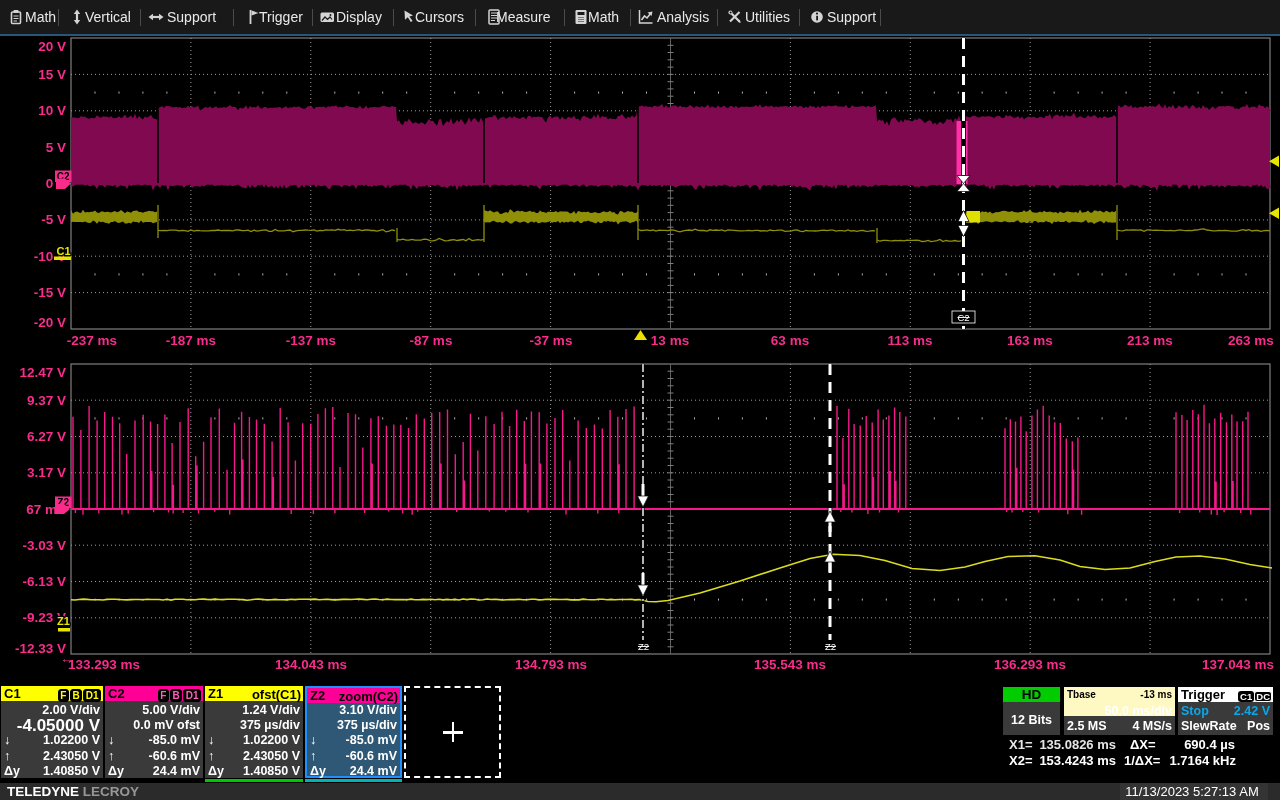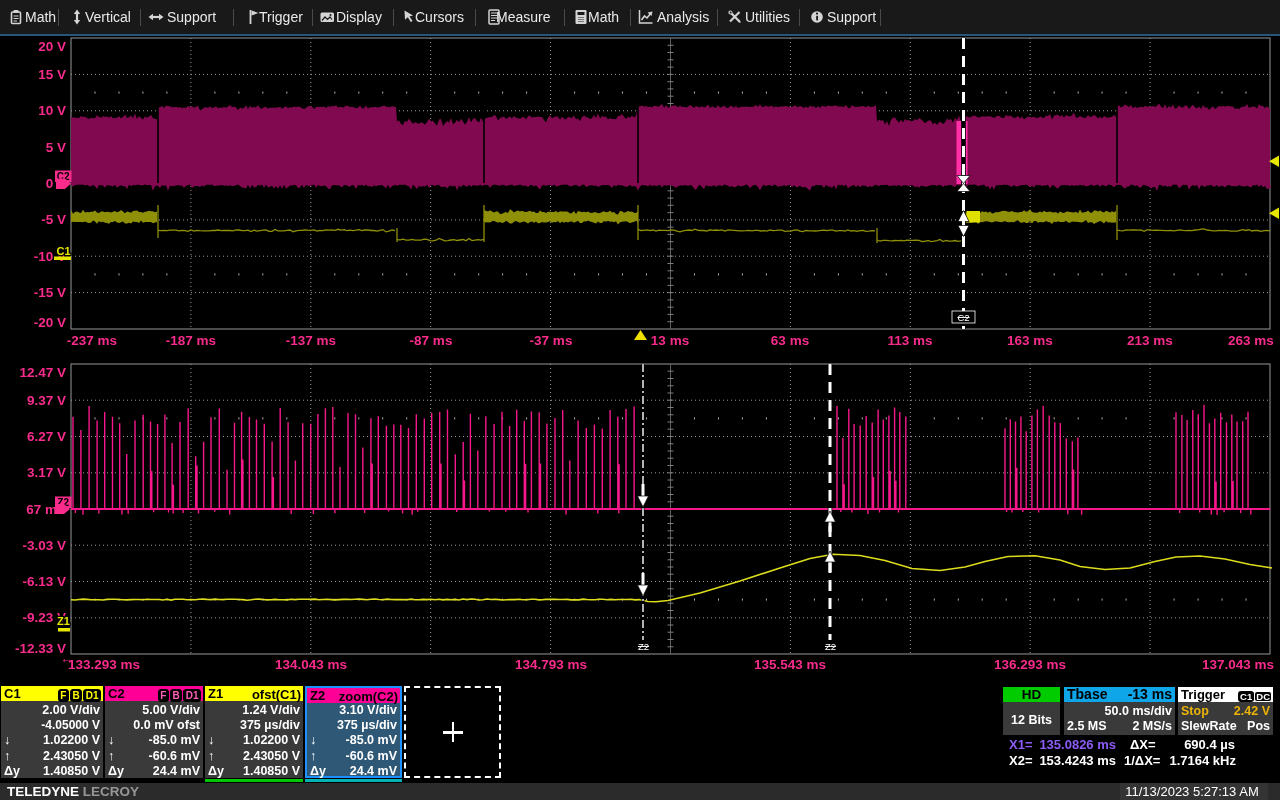--- a/index.html
+++ b/index.html
@@ -225,21 +225,21 @@
 </svg>
 <div style="position:absolute;left:1px;top:686px;width:102px;height:92px;background:#3A3A3A;box-sizing:border-box">
     <div style="position:absolute;left:0;top:0;right:0;height:15px;background:#FFFF00;color:#000;font-size:13px;font-weight:bold;line-height:15px">
       <span style="position:absolute;left:3px">C1</span>
       <span style="position:absolute;right:2px;top:0.5px"><span style="display:inline-block;background:#000;color:#FF0;font-size:10px;font-weight:bold;border:1px solid #000;border-radius:3px;padding:0 1.5px;line-height:11px;margin-left:1px">F</span><span style="display:inline-block;background:#000;color:#FF0;font-size:10px;font-weight:bold;border:1px solid #000;border-radius:3px;padding:0 1.5px;line-height:11px;margin-left:1px">B</span><span style="display:inline-block;background:#000;color:#FF0;font-size:10px;font-weight:bold;border:1px solid #000;border-radius:3px;padding:0 1.5px;line-height:11px;margin-left:1px">D1</span></span>
     </div>
     <div style="position:absolute;left:3px;right:3px;top:17.0px;height:15px;color:#FFF;font-size:12.5px;font-weight:bold;line-height:15px">
       <span style="position:absolute;left:0"></span>
       <span style="position:absolute;right:0">2.00 V/div</span>
     </div>
-    <div style="position:absolute;left:3px;right:3px;top:32.2px;height:15px;color:#FFF;font-size:12px;font-weight:bold;line-height:15px">
+    <div style="position:absolute;left:3px;right:3px;top:32.2px;height:15px;color:#FFF;font-size:17px;font-weight:bold;line-height:15px">
       <span style="position:absolute;left:0"></span>
       <span style="position:absolute;right:0">-4.05000 V</span>
     </div>
     <div style="position:absolute;left:3px;right:3px;top:47.400000000000006px;height:15px;color:#FFF;font-size:12.5px;font-weight:bold;line-height:15px">
       <span style="position:absolute;left:0">↓</span>
       <span style="position:absolute;right:0">1.02200 V</span>
     </div>
     <div style="position:absolute;left:3px;right:3px;top:62.60000000000001px;height:15px;color:#FFF;font-size:12.5px;font-weight:bold;line-height:15px">
       <span style="position:absolute;left:0">↑</span>
       <span style="position:absolute;right:0">2.43050 V</span>
@@ -333,47 +333,47 @@
     <div style="position:absolute;left:50%;top:50%;width:20px;height:20px;transform:translate(-50%,-50%)">
       <div style="position:absolute;left:9px;top:0;width:2.5px;height:20px;background:#FFF"></div>
       <div style="position:absolute;left:0;top:9px;width:20px;height:2.5px;background:#FFF"></div>
     </div>
   </div>
 <div style="position:absolute;left:1003px;top:687px;width:57px;height:48px;background:#3A3A3A">
     <div style="position:absolute;left:0;top:0;right:0;height:15px;background:#00CC00;color:#000;font-size:13.5px;font-weight:bold;text-align:center;line-height:15px">HD</div>
     <div style="position:absolute;left:0;right:0;top:20px;color:#FFF;font-size:12.5px;font-weight:bold;text-align:center;line-height:26px">12 Bits</div>
   </div>
 <div style="position:absolute;left:1064px;top:687px;width:111px;height:48px;background:#3A3A3A">
-    <div style="position:absolute;left:0;top:0;right:0;height:15px;background:#0ea5e9;color:#000;font-size:14px;font-weight:bold;line-height:15px">
+    <div style="position:absolute;left:0;top:0;right:0;height:29px;background:#fef9c3;color:#000;font-size:10px;font-weight:bold;line-height:15px">
       <span style="position:absolute;left:3px">Tbase</span>
       <span style="position:absolute;right:3px">-13 ms</span>
     </div>
     <div style="position:absolute;left:3px;right:3px;top:17px;height:15px;color:#FFF;font-size:12.5px;font-weight:bold;line-height:15px">
       <span style="position:absolute;right:0">50.0 ms/div</span>
     </div>
     <div style="position:absolute;left:3px;right:3px;top:32px;height:15px;color:#FFF;font-size:12.5px;font-weight:bold;line-height:15px">
       <span style="position:absolute;left:0">2.5 MS</span>
-      <span style="position:absolute;right:0">2 MS/s</span>
+      <span style="position:absolute;right:0">4 MS/s</span>
     </div>
   </div>
 <div style="position:absolute;left:1178px;top:687px;width:95px;height:48px;background:#3A3A3A">
     <div style="position:absolute;left:0;top:0;right:0;height:15px;background:#FFF;color:#000;font-size:13px;font-weight:bold;line-height:15px">
       <span style="position:absolute;left:3px">Trigger</span>
       <span style="position:absolute;right:1px;top:1px"><span style="display:inline-block;background:#000;color:#FFF;font-size:9.5px;font-weight:bold;border-radius:3px;padding:0 2px;line-height:11px">C1</span><span style="display:inline-block;background:#000;color:#FFF;font-size:9.5px;font-weight:bold;border:1px solid #FFF;border-radius:3px;padding:0 1px;line-height:9px">DC</span></span>
     </div>
-    <div style="position:absolute;left:3px;right:3px;top:17px;height:15px;color:#eab308;font-size:12.5px;font-weight:bold;line-height:15px">
+    <div style="position:absolute;left:3px;right:3px;top:17px;height:15px;color:#0ea5e9;font-size:12.5px;font-weight:bold;line-height:15px">
       <span style="position:absolute;left:0">Stop</span>
       <span style="position:absolute;right:0">2.42 V</span>
     </div>
     <div style="position:absolute;left:3px;right:3px;top:32px;height:15px;color:#FFF;font-size:12.5px;font-weight:bold;line-height:15px">
       <span style="position:absolute;left:0">SlewRate</span>
       <span style="position:absolute;right:0">Pos</span>
     </div>
   </div>
-<div style="position:absolute;left:1009px;top:738px;width:107px;height:14px;color:#8b5cf6;font-size:13px;font-weight:bold;line-height:14px">
+<div style="position:absolute;left:1009px;top:738px;width:107px;height:14px;color:#e5e5e5;font-size:13px;font-weight:bold;line-height:14px">
     <span style="position:absolute;left:0">X1=</span>
     <span style="position:absolute;right:0">135.0826 ms</span>
   </div>
 <div style="position:absolute;left:1009px;top:753.5px;width:107px;height:14px;color:#FFF;font-size:13px;font-weight:bold;line-height:14px">
     <span style="position:absolute;left:0">X2=</span>
     <span style="position:absolute;right:0">153.4243 ms</span>
   </div>
 <div style="position:absolute;left:1130px;top:738px;width:105px;height:14px;color:#FFF;font-size:13px;font-weight:bold;line-height:14px">
     <span style="position:absolute;left:0">ΔX=</span>
     <span style="position:absolute;right:0">690.4 µs</span>

